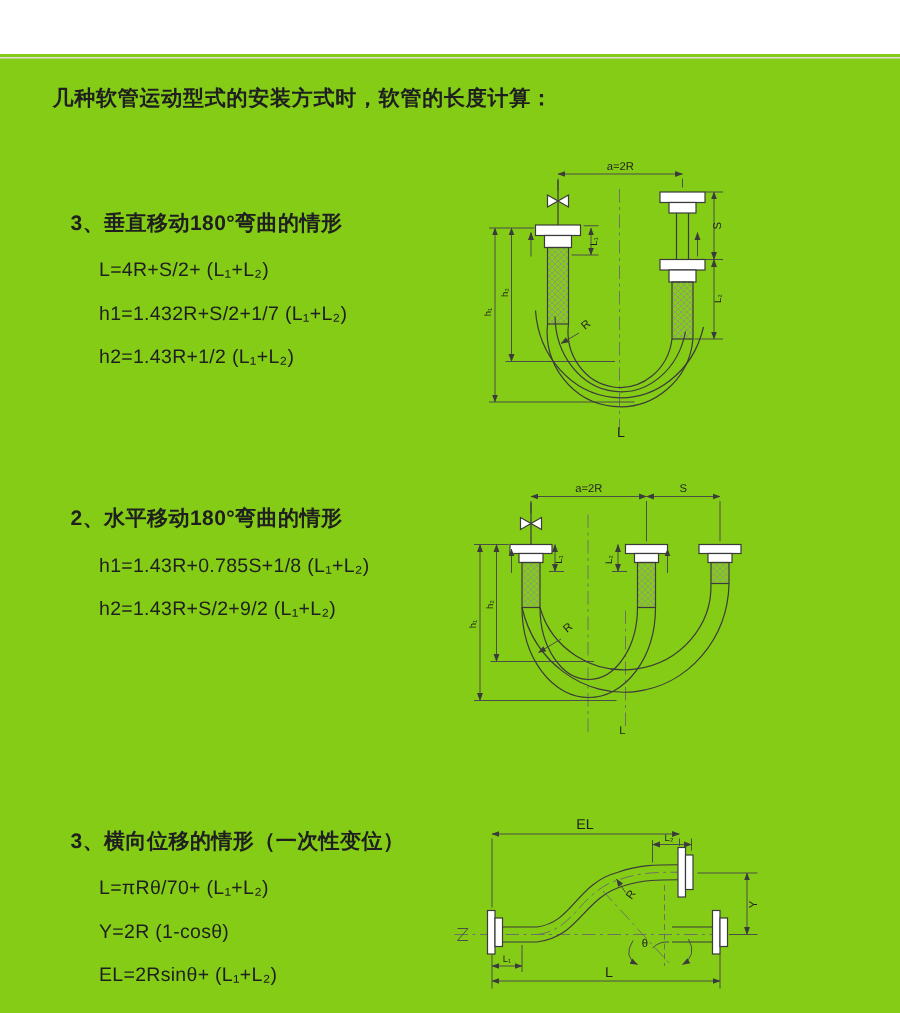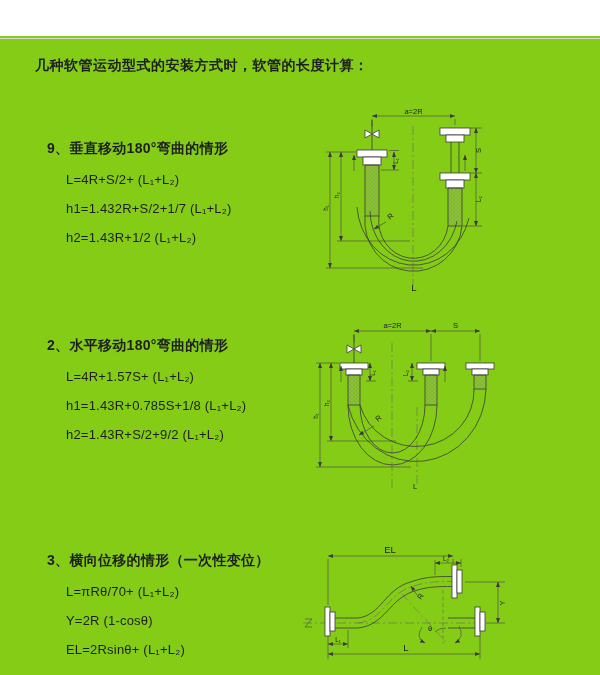--- a/index.html
+++ b/index.html
@@ -23,29 +23,28 @@
   .t9{font-family:"Liberation Sans",sans-serif;font-size:9.5px;fill:#1f1f1f;}
 </style>
 </head>
 <body>
 
 <div class="page">
   <div class="top-rule"></div>
   <div class="title">几种软管运动型式的安装方式时，软管的长度计算：</div>
 
   <div class="section" style="top:104px;">
-    <div class="sec-heading">9、垂直移动180°弯曲的情形</div>
+    <div class="sec-heading">3、垂直移动180°弯曲的情形</div>
     <div class="formula">L=4R+S/2+ (L₁+L₂)</div>
     <div class="formula">h1=1.432R+S/2+1/7 (L₁+L₂)</div>
     <div class="formula">h2=1.43R+1/2 (L₁+L₂)</div>
   </div>
 
   <div class="section" style="top:301px;">
     <div class="sec-heading">2、水平移动180°弯曲的情形</div>
-    <div class="formula">L=4R+1.57S+ (L₁+L₂)</div>
     <div class="formula">h1=1.43R+0.785S+1/8 (L₁+L₂)</div>
     <div class="formula">h2=1.43R+S/2+9/2 (L₁+L₂)</div>
   </div>
 
   <div class="section" style="top:516px;">
     <div class="sec-heading">3、横向位移的情形（一次性变位）</div>
     <div class="formula">L=πRθ/70+ (L₁+L₂)</div>
     <div class="formula">Y=2R (1-cosθ)</div>
     <div class="formula">EL=2Rsinθ+ (L₁+L₂)</div>
   </div>

